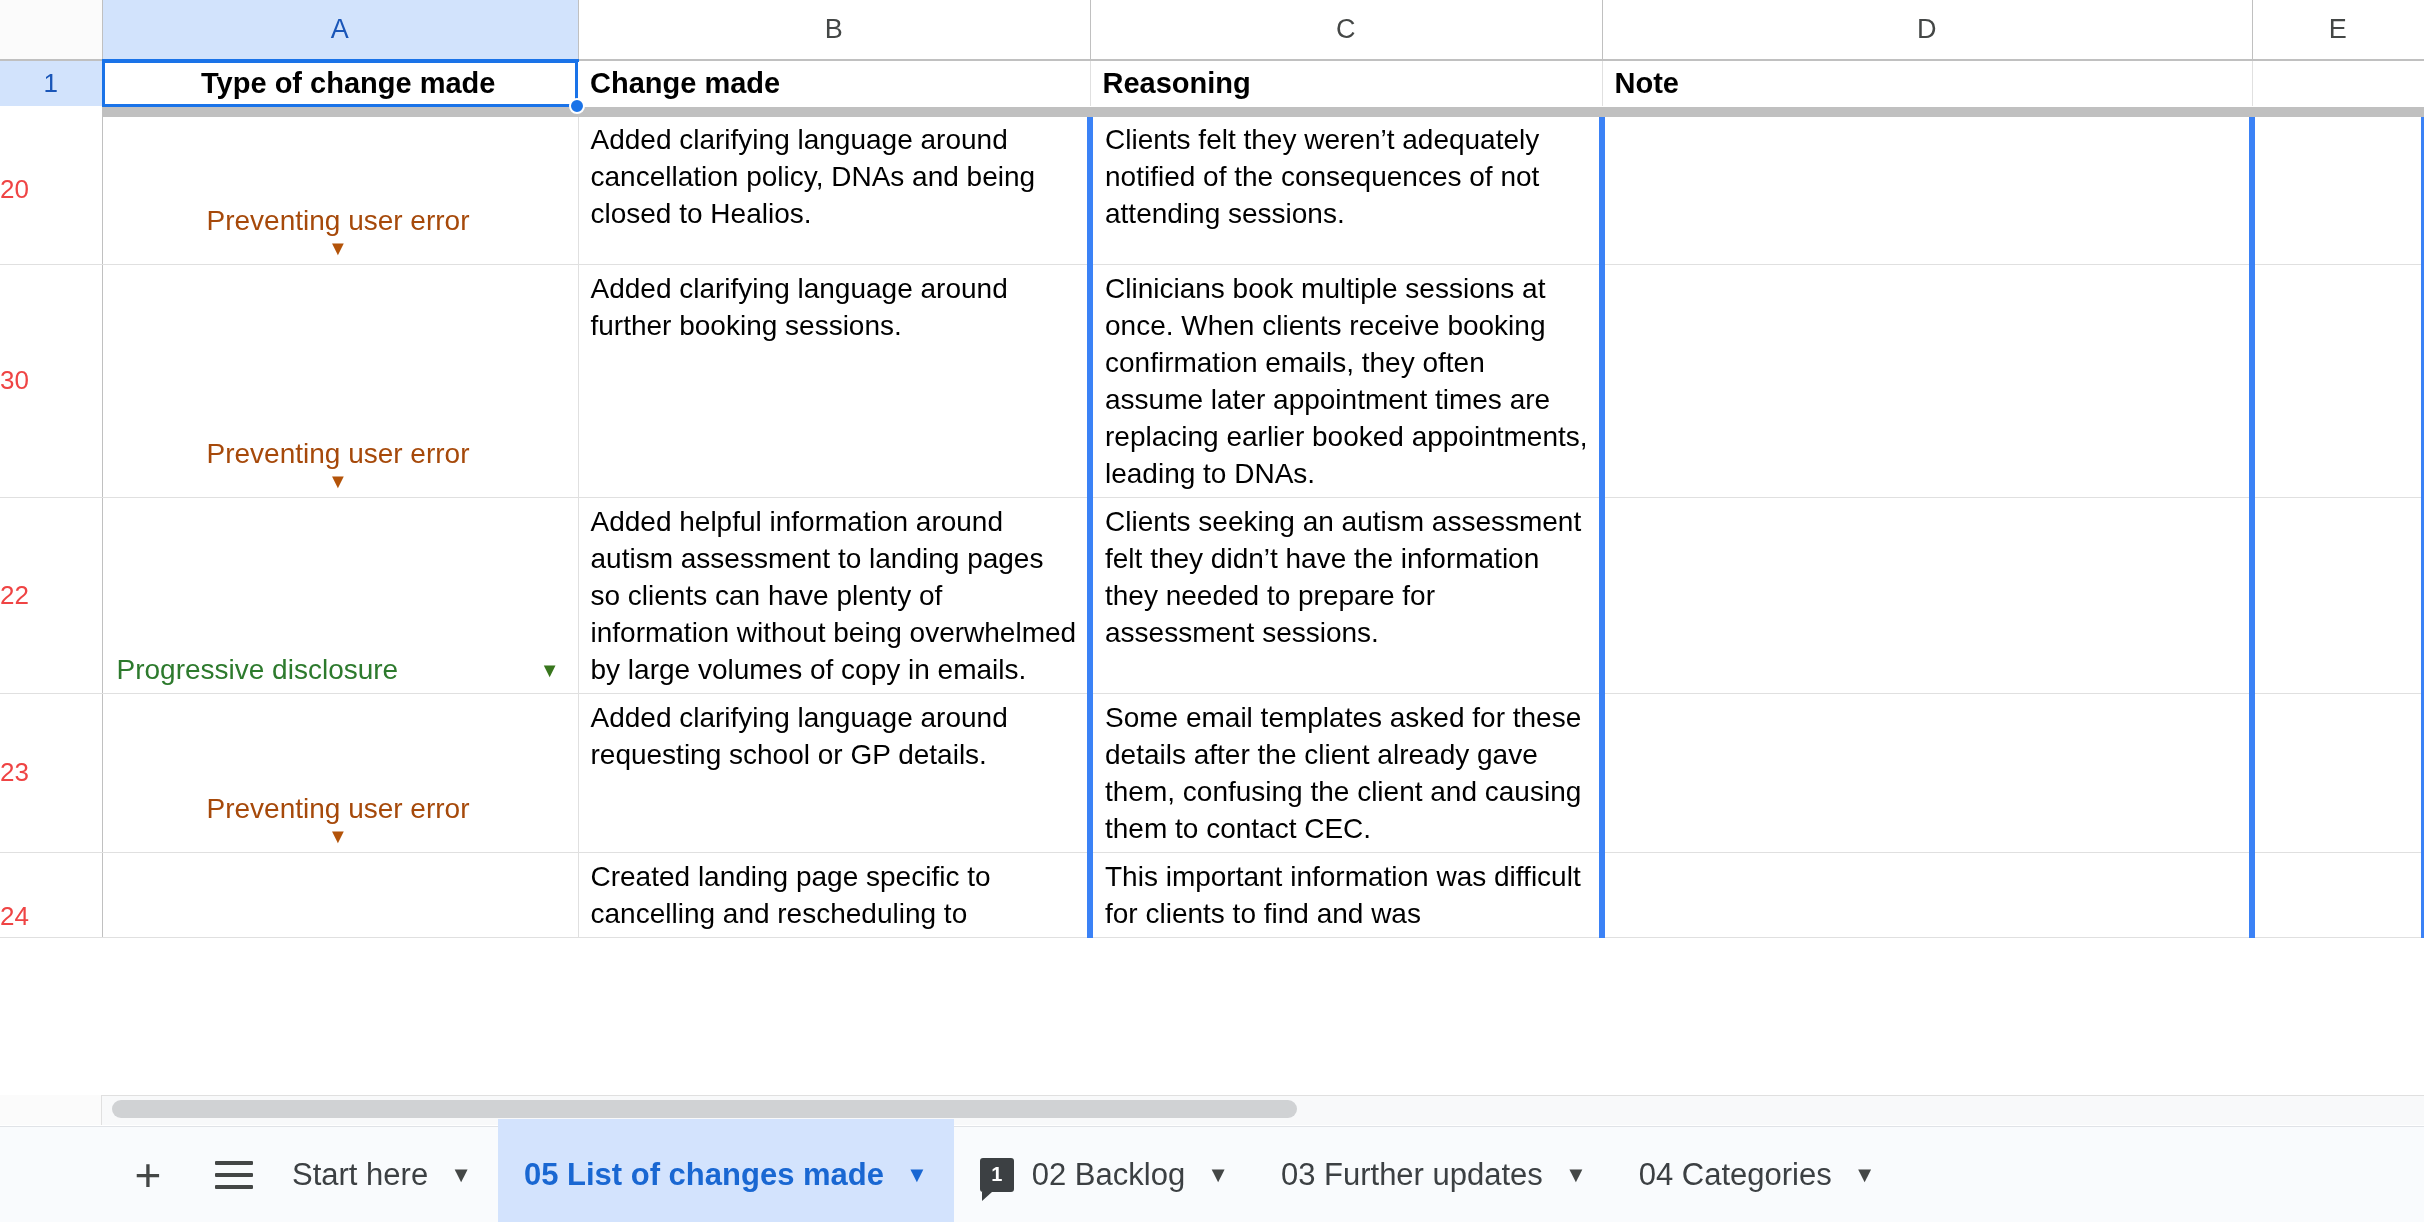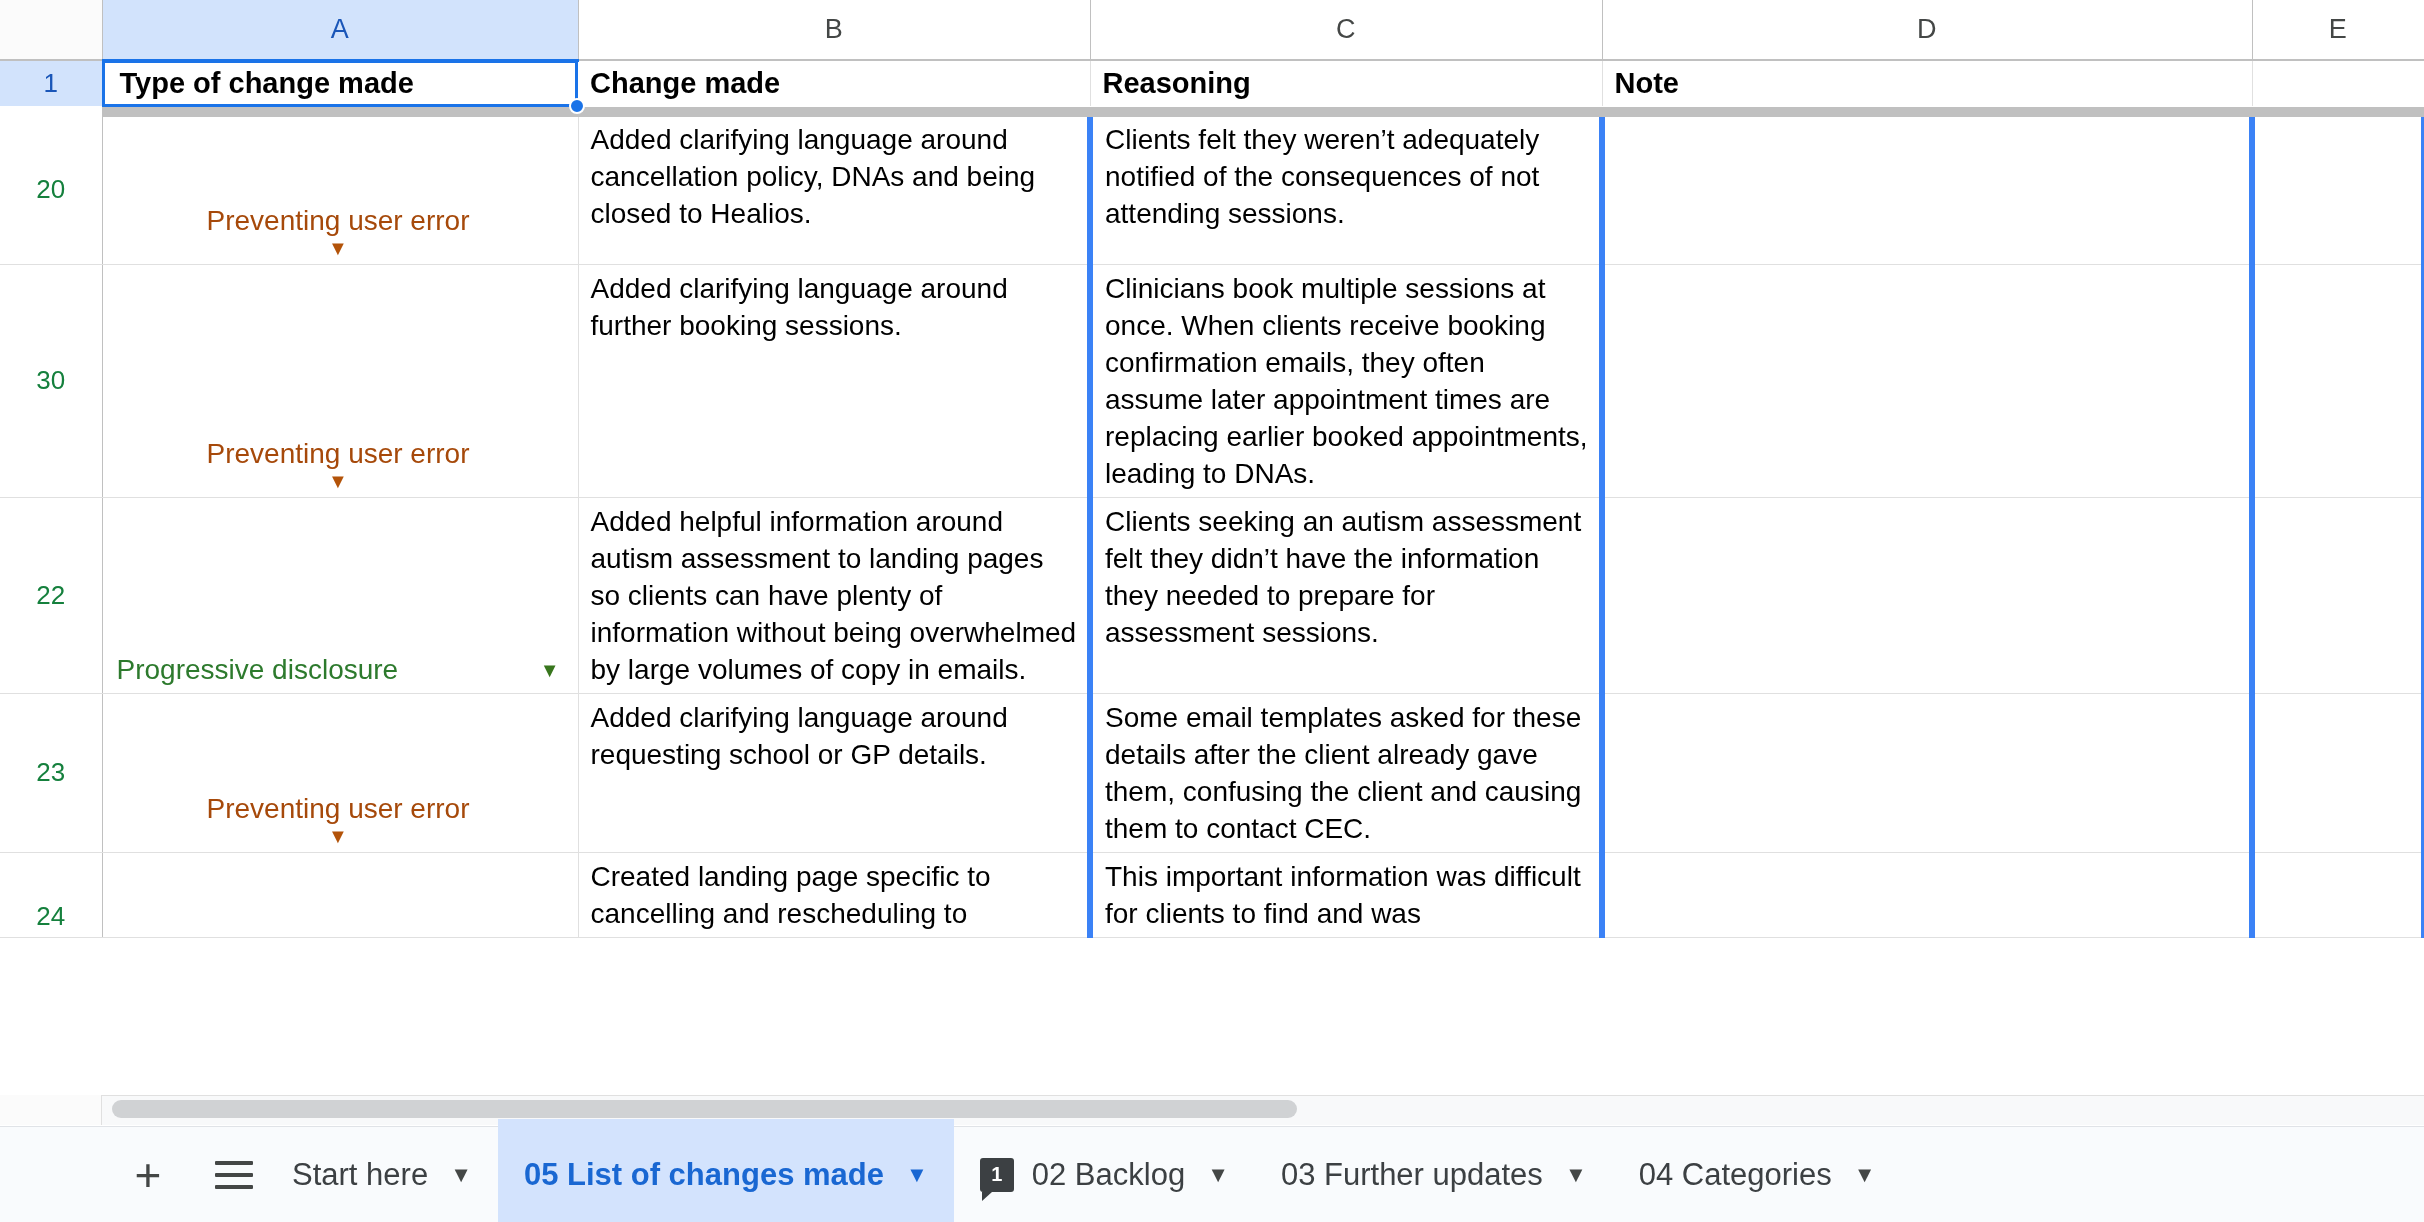--- a/index.html
+++ b/index.html
@@ -75,22 +75,23 @@
     background: #d2e3fc;
     color: #1a56b8;
     font-weight: 400;
     font-size: 26px;
     text-align: center;
     padding: 0;
     border-right: 1px solid #c0c0c0;
   }
   tr.row1 td.a1cell {
     position: relative;
-    padding-left: 17px;
+    padding-left: 24px;
     border-right: none;
+    text-align: center;
   }
 
   
   .selbox {
     position: absolute;
     left: 102px; top: 60px;
     width: 476px; height: 47px;
     border: 3px solid #1a73e8;
     pointer-events: none;
     z-index: 7;
@@ -125,23 +126,23 @@
     border-bottom: 1px solid #e0e0e0;
     vertical-align: top;
     font-size: 28px;
     line-height: 37px;
     color: #000;
     padding: 5px 10px 5px 12px;
     background: #fff;
   }
   tr.datarow td.rownum {
     background: #fff;
-    color: #15803d;
+    color: #ef4444;
     font-size: 26px;
-    text-align: center;
+    text-align: left;
     vertical-align: middle;
     padding: 0;
     border-right: 1px solid #c0c0c0;
     border-bottom: 1px solid #e0e0e0;
   }
   tr.datarow td.catcell {
     position: relative;
     vertical-align: bottom;
     padding: 0;
     border-right: 1px solid #e0e0e0;

